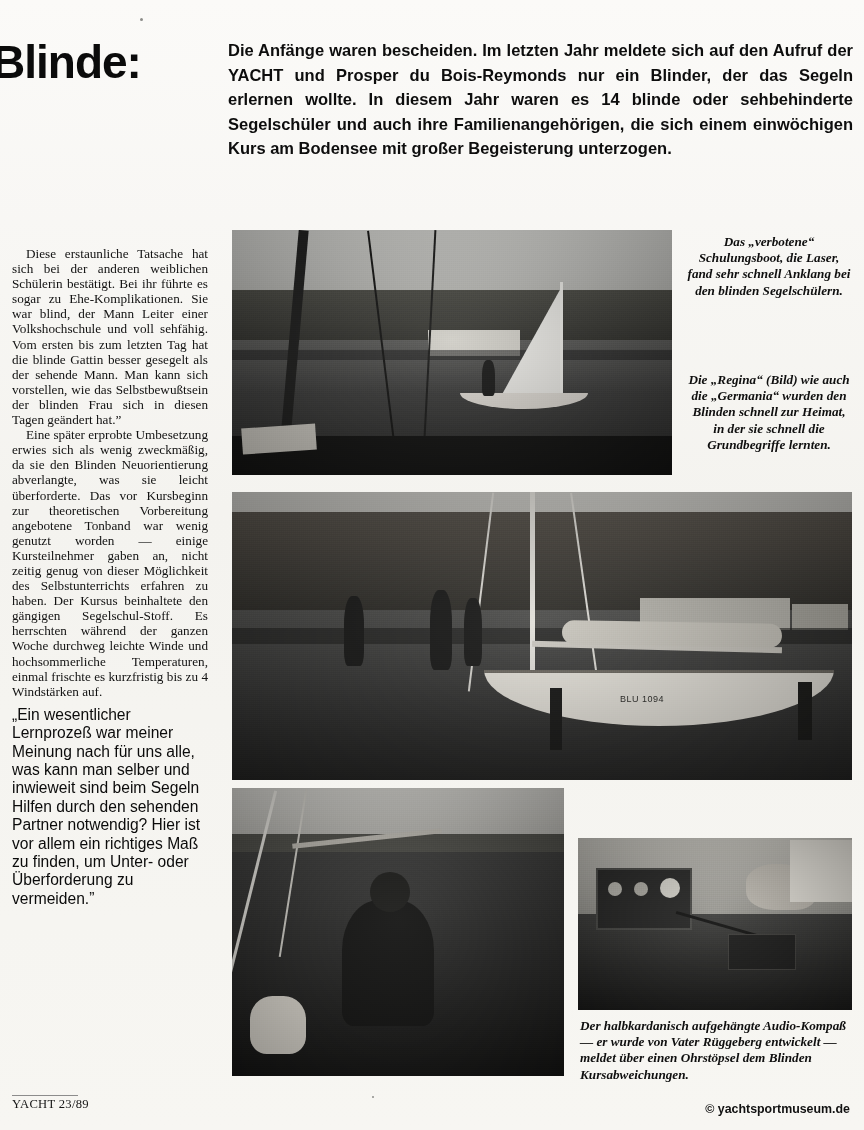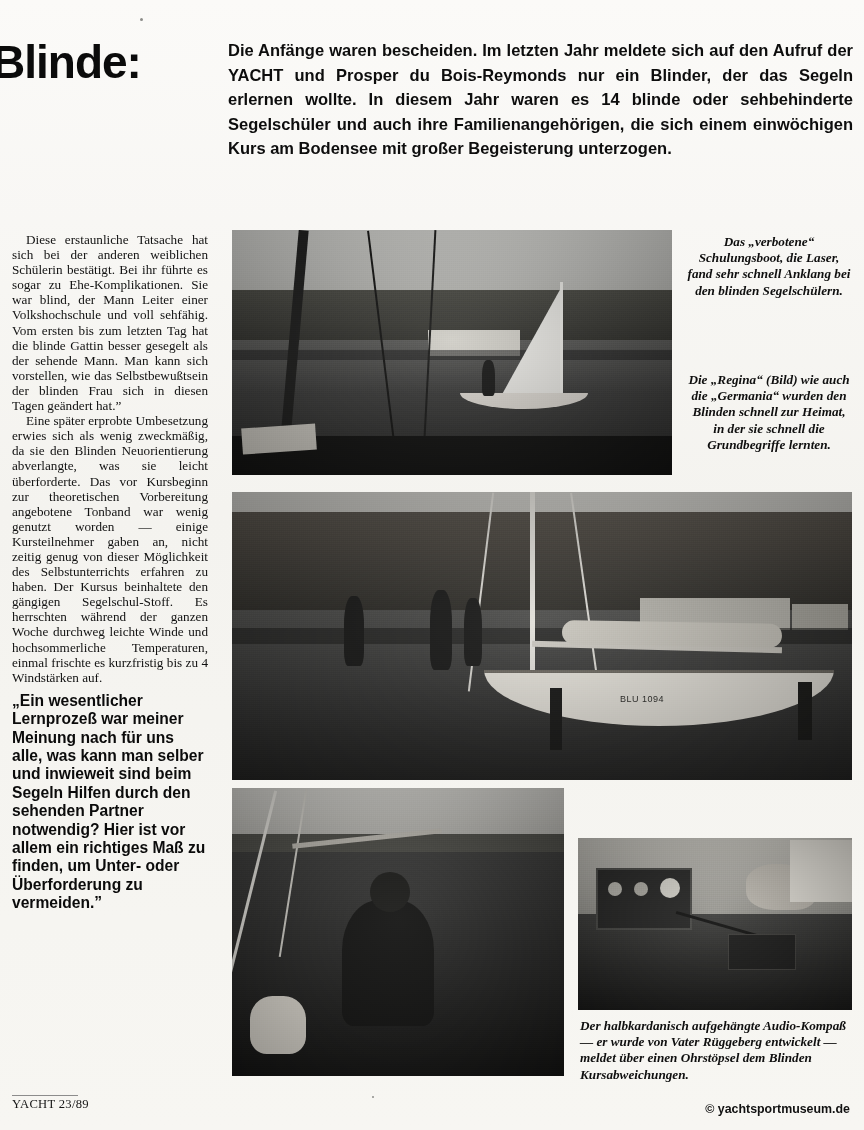--- a/index.html
+++ b/index.html
@@ -57,35 +57,35 @@
     font-size: 16.5px;
     line-height: 24.6px;
     text-align: justify;
     color: #0d0d0d;
   }
 
   
   .col-left {
     position: absolute;
     left: 12px;
-    top: 232px;
+    top: 246px;
     width: 196px;
   }
   .col-left p {
     margin: 0;
     font-size: 13.2px;
     line-height: 15.1px;
     text-align: justify;
     text-indent: 14px;
     hyphens: auto;
   }
   .pullquote {
     margin: 7px 0 7px 0;
     font-family: "Liberation Sans", sans-serif;
-    font-weight: bold;
+    font-weight: normal;
     font-size: 15.6px;
     line-height: 18.4px;
     text-align: left;
     color: #0b0b0b;
   }
 
   
   .photo {
     position: absolute;
     background: #2b2b2b;

